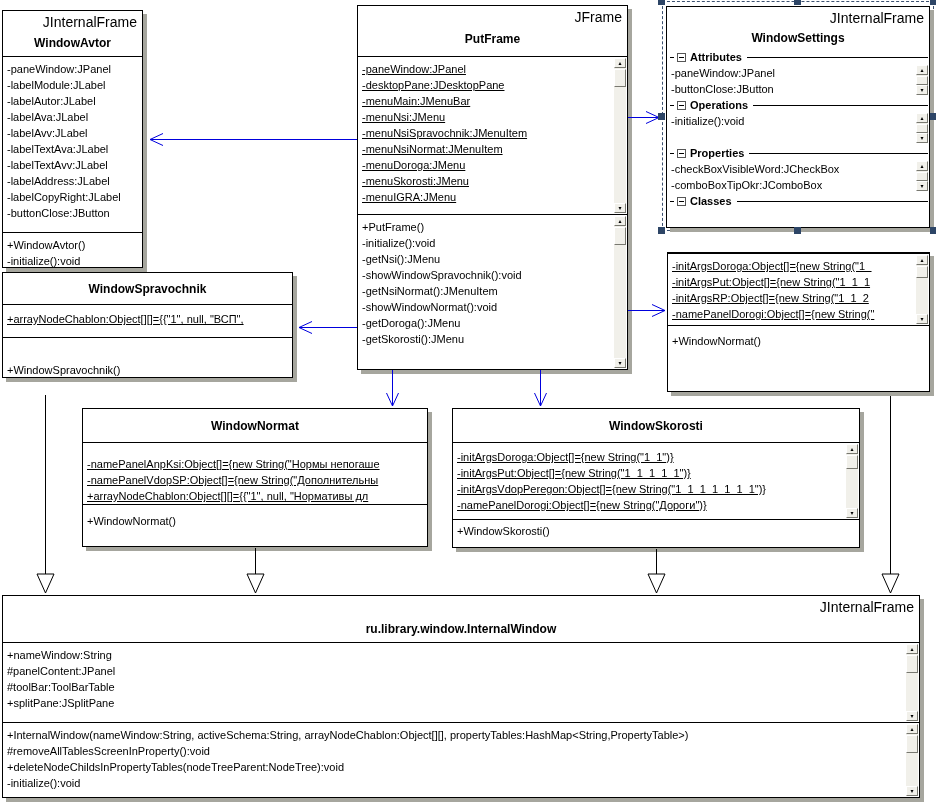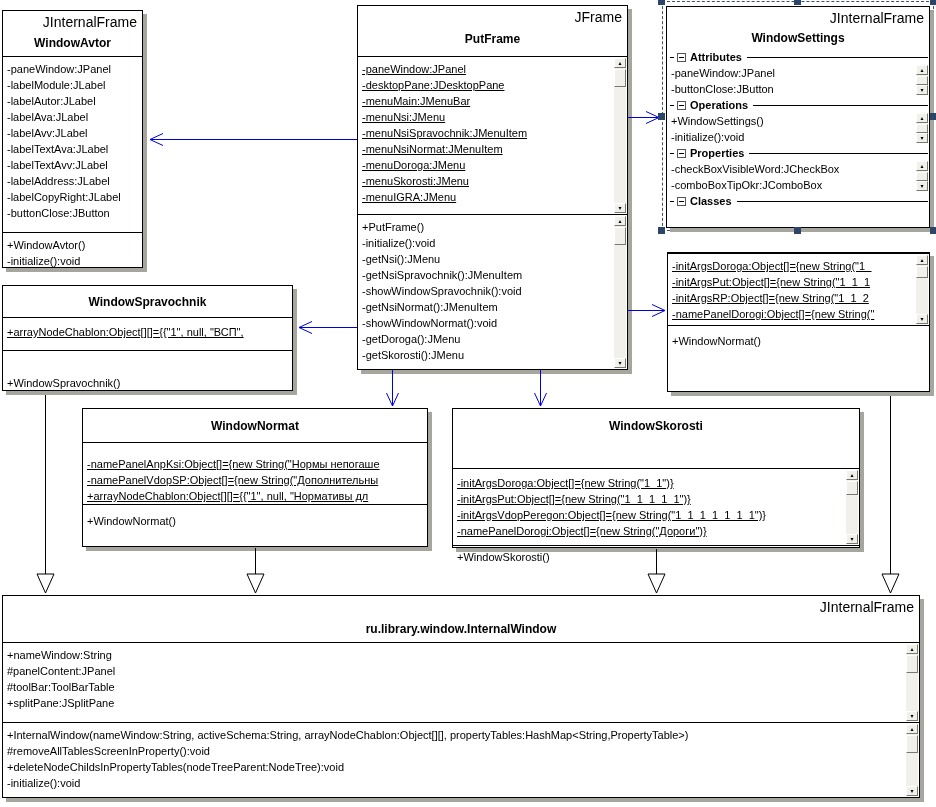--- a/index.html
+++ b/index.html
@@ -93,21 +93,20 @@
   <div class="comp" style="height:155px;">
     <div class="sb">
       <div class="btn">▴</div>
       <div class="thumb"></div>
       <div class="spacer"></div>
       <div class="btn">▾</div>
     </div>
   <div class="member">+PutFrame()</div>
       <div class="member">-initialize():void</div>
       <div class="member">-getNsi():JMenu</div>
-      <div class="member">-getNsiSpravochnik():JMenuItem</div>
       <div class="member">-showWindowSpravochnik():void</div>
       <div class="member">-getNsiNormat():JMenuItem</div>
       <div class="member">-showWindowNormat():void</div>
       <div class="member">-getDoroga():JMenu</div>
       <div class="member">-getSkorosti():JMenu</div>
     </div>
 </div>
 
 <div class="cls" style="left:666px;top:6px;width:264px;height:222px;">
   <div class="hdr" style="height:42px;">
@@ -142,21 +141,20 @@
     <span class="sec-lbl">Operations</span>
     <span class="fill"></span>
   </div>
   <div class="sec-items" style="height:32px;">
     <div class="sb mini">
       <div class="btn">▴</div>
       <div class="thumb"></div>
       <div class="spacer"></div>
       <div class="btn">▾</div>
     </div>
-  <div class="member">+WindowSettings()</div>
       <div class="member">-initialize():void</div>
     </div>
 
   <div class="sec-hdr">
     <span class="stub"></span>
     <span class="mbox">
         <i></i>
       </span>
     <span class="sec-lbl">Properties</span>
     <span class="fill"></span>
@@ -178,21 +176,21 @@
         <i></i>
       </span>
     <span class="sec-lbl">Classes</span>
     <span class="fill"></span>
   </div>
   <div class="sec-items" style="height:18px;margin-top:42px;">
       <div class="member">#ClassNameTreeCellRenderer</div>
     </div>
 </div>
 
-<div class="cls center-name" style="left:2px;top:285px;width:291px;height:106px;">
+<div class="cls center-name" style="left:2px;top:272px;width:291px;height:106px;">
   <div class="hdr" style="height:31px;">
     <div class="cname">WindowSpravochnik</div>
   </div>
   <div class="comp u" style="height:33px;padding-top:6px;">
       <div class="member">+arrayNodeChablon:Object[][]={{"1", null, "ВСП",</div>
     </div>
   <div class="comp" style="height:40px;padding-top:24px;">
       <div class="member">+WindowSpravochnik()</div>
     </div>
 </div>
@@ -226,21 +224,21 @@
     </div>
   <div class="comp" style="height:44px;padding-top:8px;">
       <div class="member">+WindowNormat()</div>
     </div>
 </div>
 
 <div class="cls center-name" style="left:452px;top:408px;width:408px;height:140px;">
   <div class="hdr" style="height:33px;">
     <div class="cname">WindowSkorosti</div>
   </div>
-  <div class="comp u" style="height:77px;padding-top:6px;margin-top:26px;">
+  <div class="comp u" style="height:77px;padding-top:6px;">
     <div class="sb">
       <div class="btn">▴</div>
       <div class="thumb" style="flex:0 0 14px;"></div>
       <div class="spacer"></div>
       <div class="btn">▾</div>
     </div>
   <div class="member">-initArgsDoroga:Object[]={new String("1_1")}</div>
       <div class="member">-initArgsPut:Object[]={new String("1_1_1_1_1")}</div>
       <div class="member">-initArgsVdopPeregon:Object[]={new String("1_1_1_1_1_1_1")}</div>
       <div class="member">-namePanelDorogi:Object[]={new String("Дороги")}</div>

